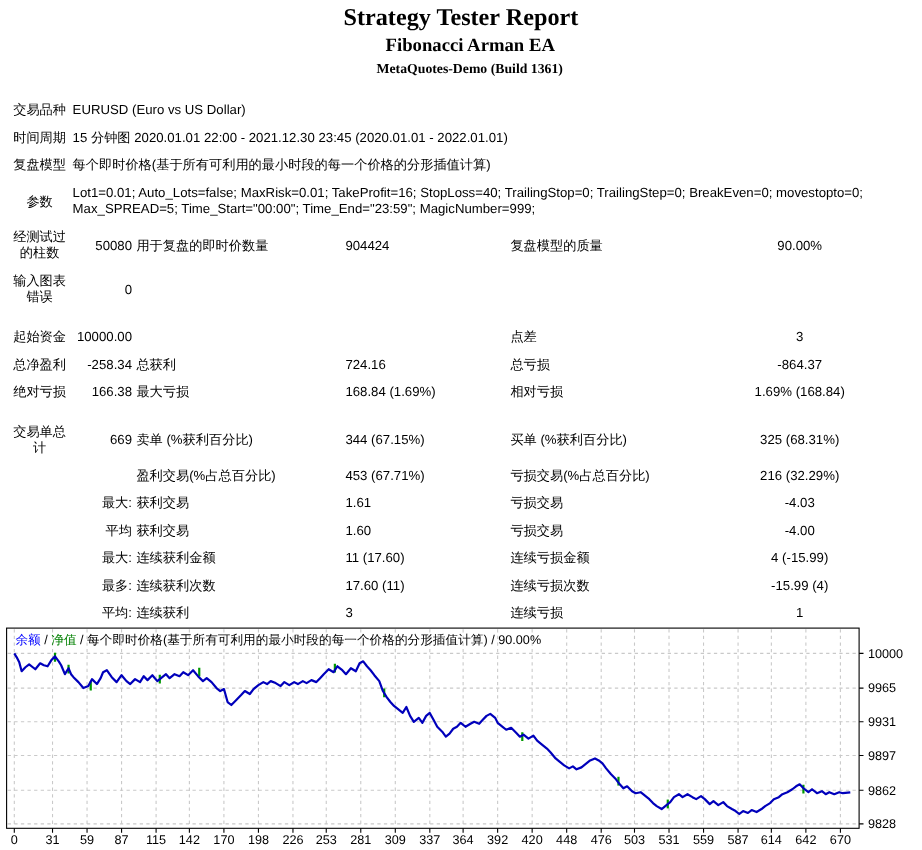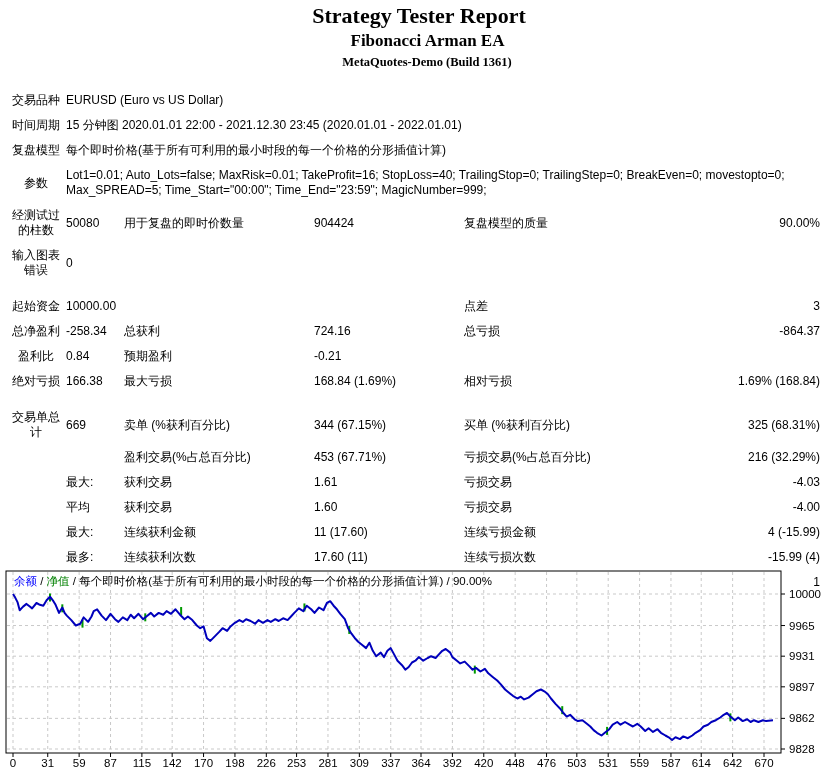--- a/index.html
+++ b/index.html
@@ -7,25 +7,25 @@
         font-family:"Liberation Sans",sans-serif;color:#000;}
   .rpt-header{text-align:center;font-family:"Liberation Serif",serif;font-weight:bold;}
   .rpt-header h1{font-size:22px;margin:3px 0 0 0;}
   .rpt-header h2{font-size:17px;margin:2px 0 0 17px;}
   .rpt-header h3{font-size:12.5px;margin:4px 0 0 16px;}
   table.report{border-collapse:collapse;table-layout:fixed;width:814px;margin:18px 0 0 8px;
                font-size:12px;}
   table.report td{padding:5px 2px;vertical-align:middle;line-height:15px;overflow:hidden;
                   white-space:normal;}
   td.c1{text-align:center;}
-  td.c2{text-align:left;white-space:nowrap;}
+  td.c2{text-align:right;white-space:nowrap;}
   td.c3{text-align:left;white-space:nowrap;}
   td.c4{white-space:nowrap;}
   td.c5{text-align:left;padding-left:8px;white-space:nowrap;}
-  td.c6{text-align:right;white-space:nowrap;}
+  td.c6{text-align:center;white-space:nowrap;}
   td.wideval{text-align:left;padding-left:58px;}
   tr.spacer td{padding:0;height:11px;}
   .chart-wrap{position:absolute;left:5px;top:570px;width:833px;height:200px;}
   svg text{font-family:"Liberation Sans",sans-serif;}
 </style>
 </head>
 <body>
 
 <div class="page">
   <div class="rpt-header">
@@ -87,28 +87,20 @@
           <td class="c5">点差</td>
           <td class="c6">3</td>
         </tr>
         <tr>
           <td class="c1">总净盈利</td>
           <td class="c2">-258.34</td>
           <td class="c3">总获利</td>
           <td class="c4">724.16</td>
           <td class="c5">总亏损</td>
           <td class="c6">-864.37</td>
-        </tr>
-        <tr>
-          <td class="c1">盈利比</td>
-          <td class="c2">0.84</td>
-          <td class="c3">预期盈利</td>
-          <td class="c4">-0.21</td>
-          <td class="c5"></td>
-          <td class="c6"></td>
         </tr>
         <tr>
           <td class="c1">绝对亏损</td>
           <td class="c2">166.38</td>
           <td class="c3">最大亏损</td>
           <td class="c4">168.84 (1.69%)</td>
           <td class="c5">相对亏损</td>
           <td class="c6">1.69% (168.84)</td>
         </tr>
         <tr class="spacer">

